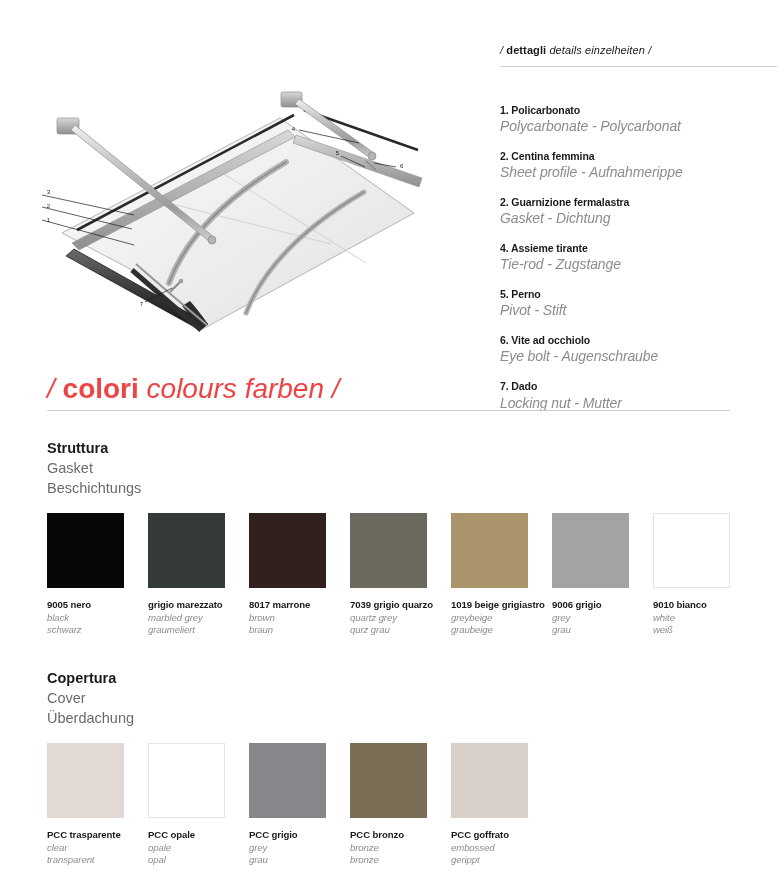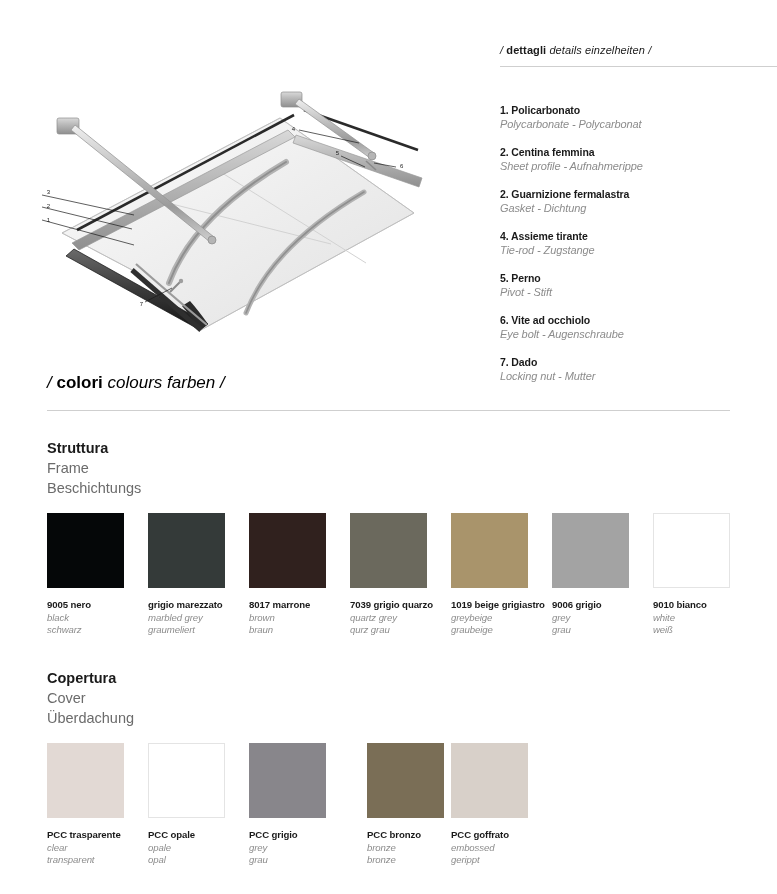--- a/index.html
+++ b/index.html
@@ -71,39 +71,39 @@
   }
   .detail-item { margin-bottom: 13px; }
   .detail-item .d-it {
     font-size: 10.5px;
     font-weight: bold;
     color: #1a1a1a;
     line-height: 1.35;
     letter-spacing: -.1px;
   }
   .detail-item .d-tr {
-    font-size: 11px;
+    font-size: 14px;
     font-style: italic;
     color: #8c8c8c;
     line-height: 1.35;
     letter-spacing: -.1px;
   }
 
   
   #colours-section {
     position: absolute;
     left: 0; top: 352px;
     width: 777px;
   }
   #colours-title {
     position: absolute;
     left: 47px; top: 21px;
-    font-size: 17px;
+    font-size: 28px;
     white-space: nowrap;
-    color: #000000;
+    color: #ef4444;
   }
   #colours-title .slash { font-weight: 400; font-style: italic; }
   #colours-title .it { font-weight: bold; }
   #colours-title .en,
   #colours-title .de { font-style: italic; font-weight: 400; }
   #colours-rule {
     position: absolute;
     left: 47px; top: 58px;
     width: 683px;
   }
@@ -327,21 +327,21 @@
     <span class="slash">/</span>
     <span class="it">colori</span>
     <span class="en">colours</span>
     <span class="de">farben</span>
     <span class="slash">/</span>
   </div>
   <hr class="hrule" id="colours-rule">
 
   <div class="group-title" id="frame-title">
     <div class="g-it">Struttura</div>
-    <div class="g-en">Frame</div>
+    <div class="g-en">Gasket</div>
     <div class="g-de">Beschichtungs</div>
   </div>
 
   <div class="swatch-row" id="frame-row">
     <div class="swatch-cell" style="left:0px">
       <div class="swatch-chip" style="background-color: rgb(5, 7, 8);"></div>
       <div class="swatch-labels">
         <div class="s-it">9005 nero</div>
         <div class="s-en">black</div>
         <div class="s-de">schwarz</div>
@@ -421,21 +421,21 @@
       </div>
     </div>
     <div class="swatch-cell" style="left:202px">
       <div class="swatch-chip" style="background-color: rgb(136, 134, 139);"></div>
       <div class="swatch-labels">
         <div class="s-it">PCC grigio</div>
         <div class="s-en">grey</div>
         <div class="s-de">grau</div>
       </div>
     </div>
-    <div class="swatch-cell" style="left:320px">
+    <div class="swatch-cell" style="left:303px">
       <div class="swatch-chip" style="background-color: rgb(122, 110, 86);"></div>
       <div class="swatch-labels">
         <div class="s-it">PCC bronzo</div>
         <div class="s-en">bronze</div>
         <div class="s-de">bronze</div>
       </div>
     </div>
     <div class="swatch-cell" style="left:404px">
       <div class="swatch-chip" style="background-color: rgb(216, 208, 201);"></div>
       <div class="swatch-labels">

